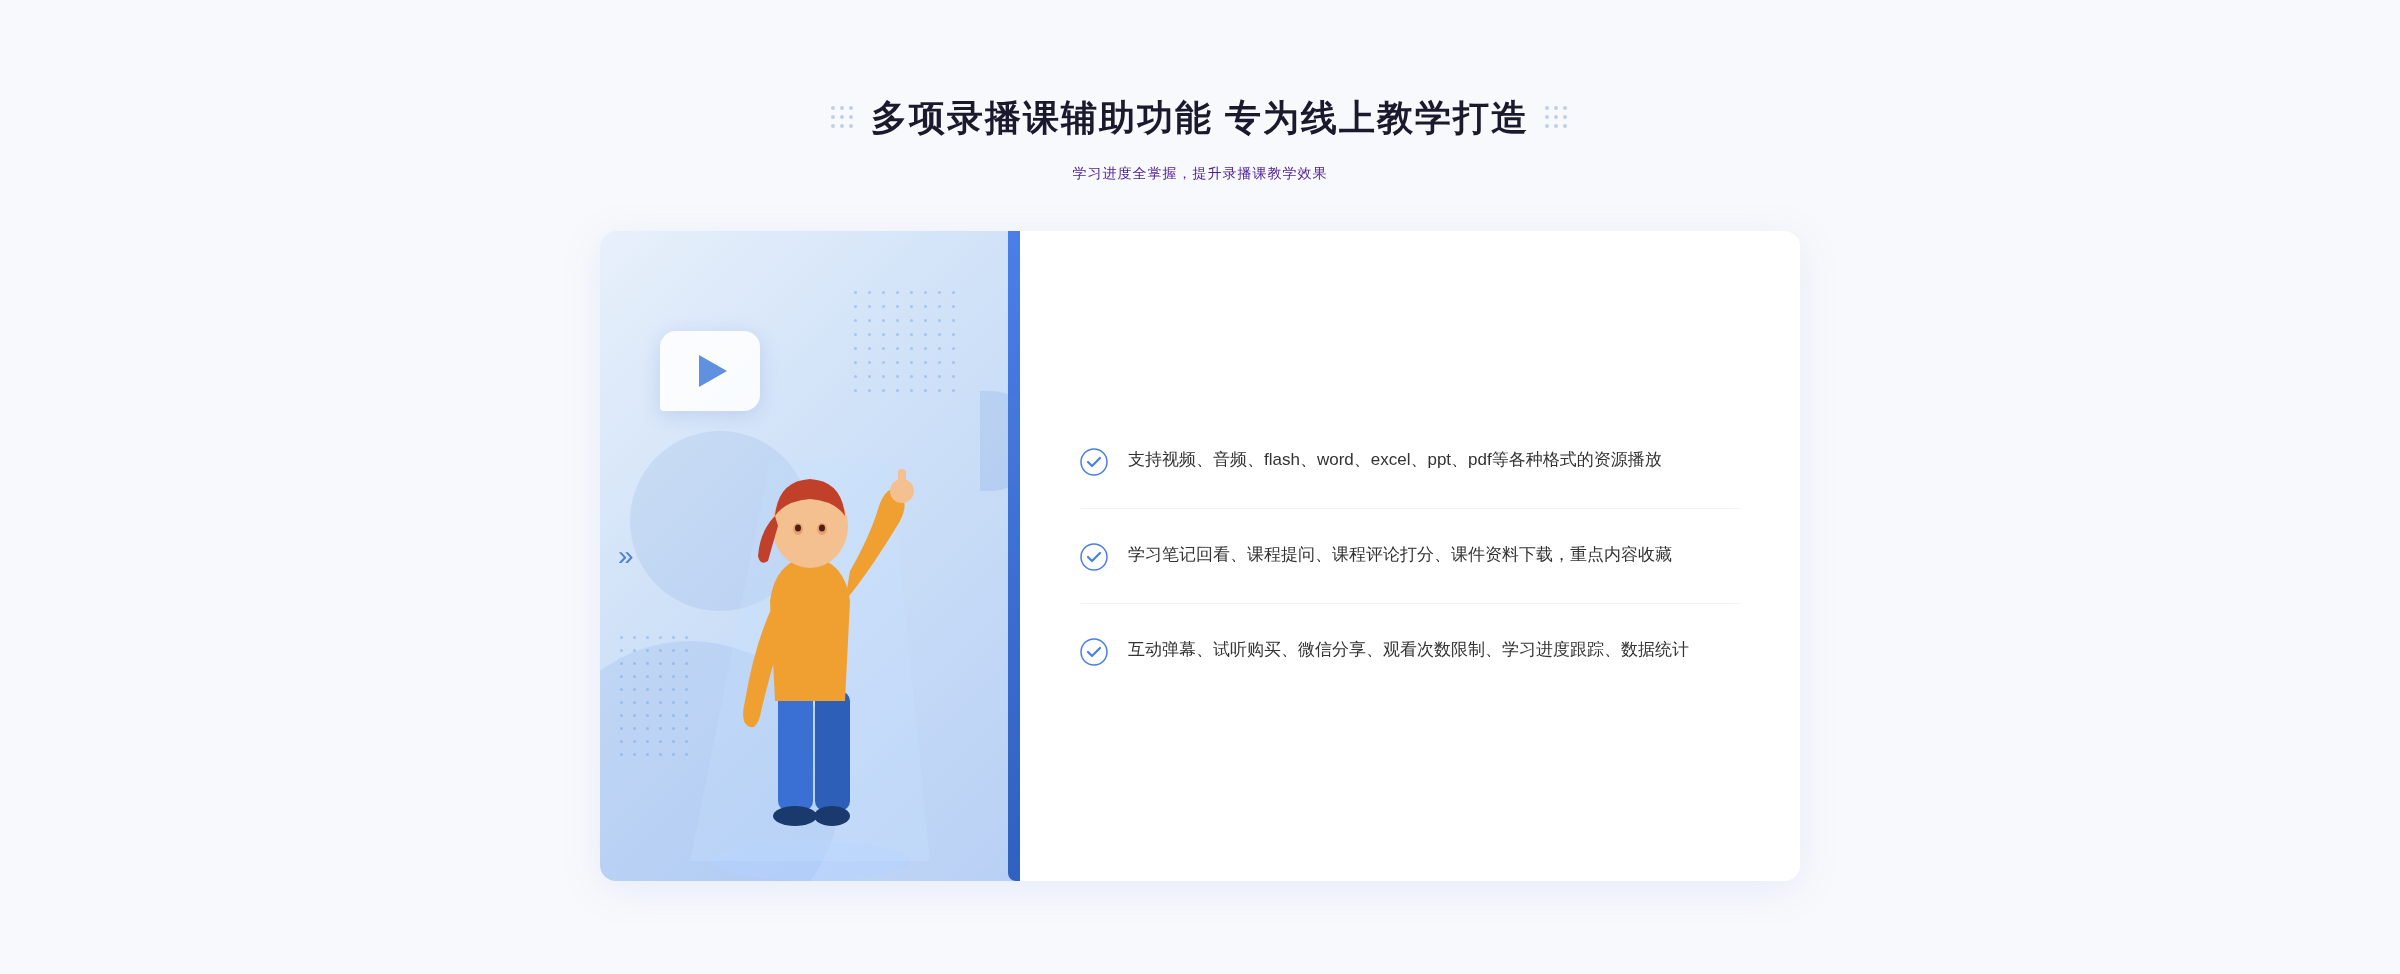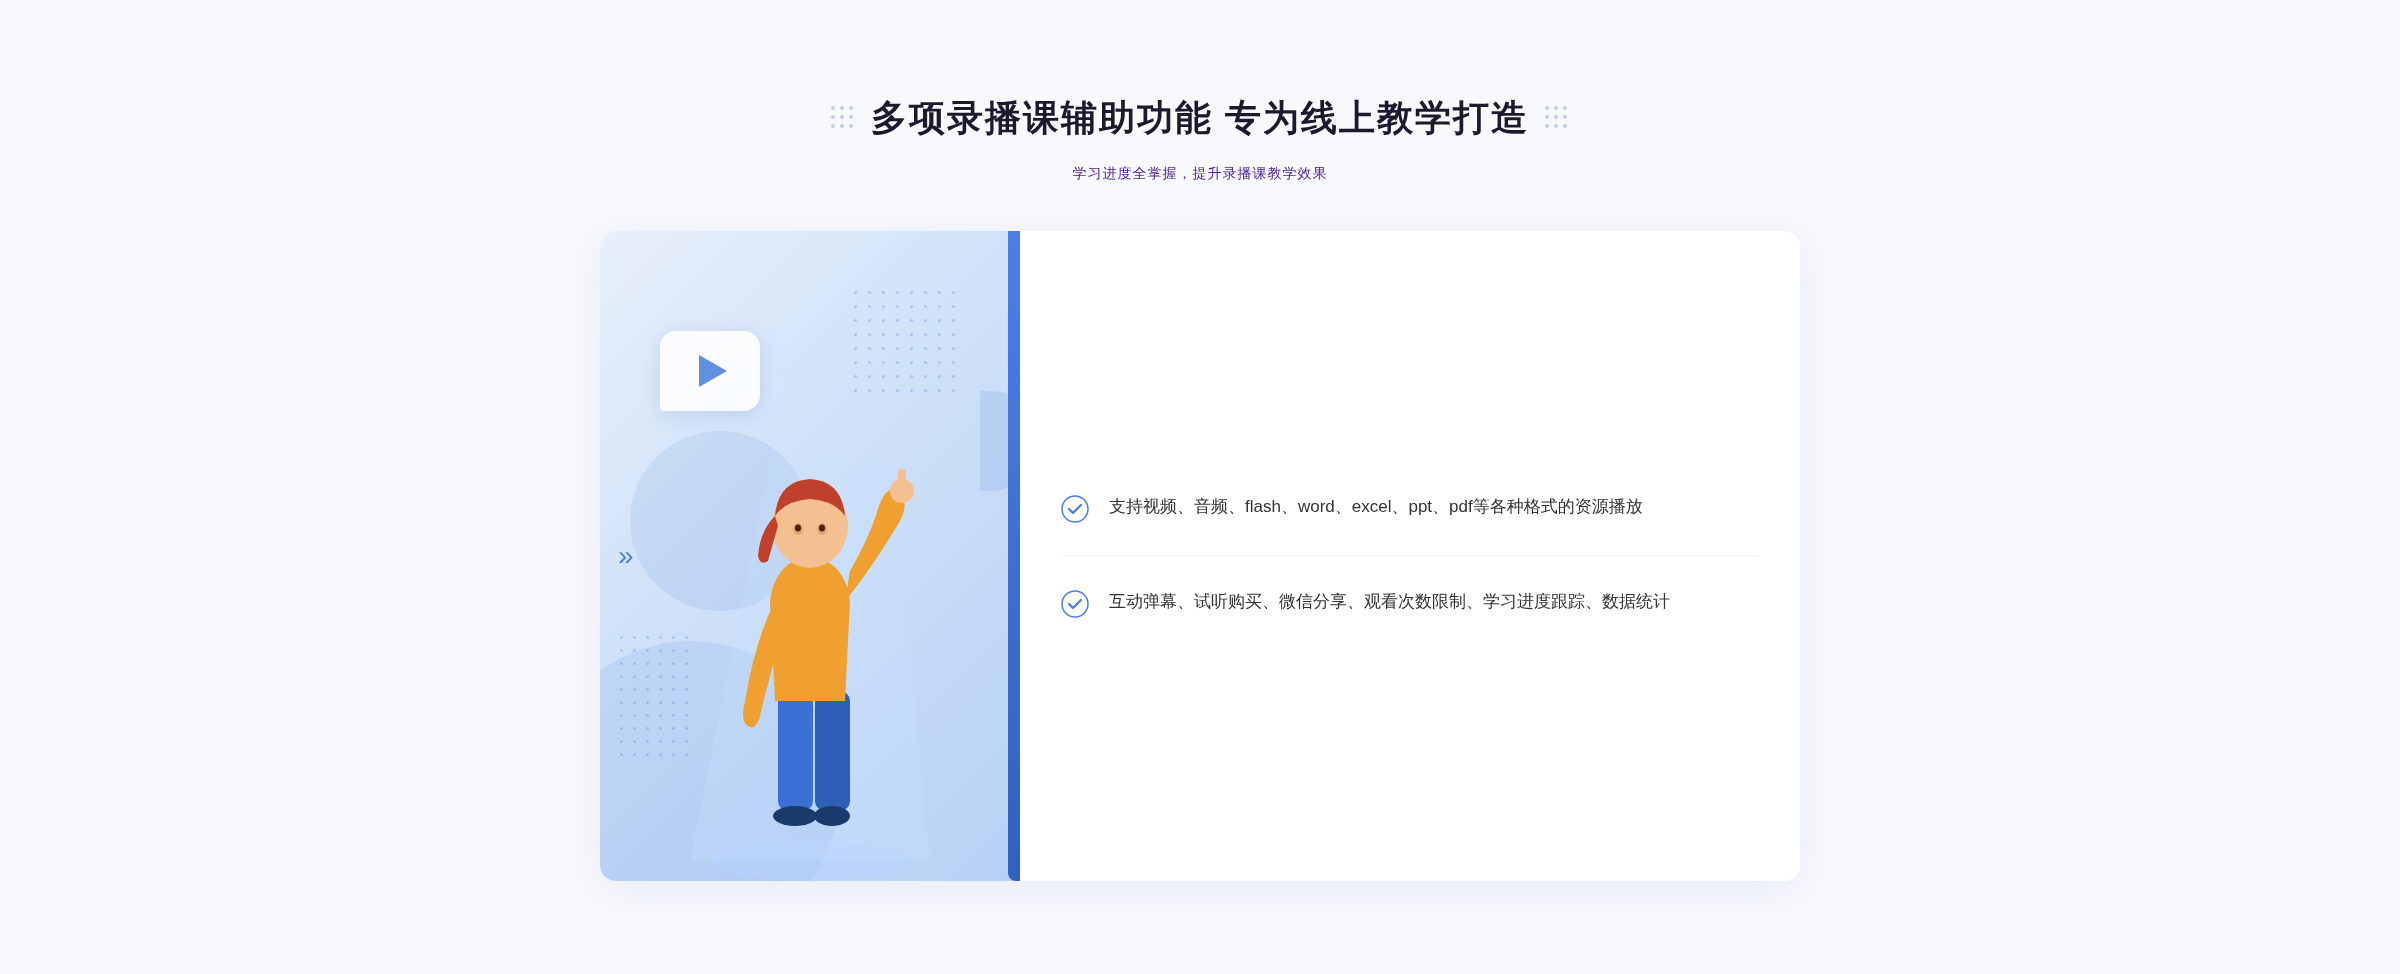--- a/index.html
+++ b/index.html
@@ -193,21 +193,21 @@
       position: relative;
       z-index: 10;
       width: 280px;
       height: 520px;
     }
 
     
     .features-area {
       flex: 1;
       background: white;
-      padding: 50px 41px;
+      padding: 50px 60px;
       display: flex;
       flex-direction: column;
       justify-content: center;
       gap: 0;
     }
 
     .feature-item {
       display: flex;
       align-items: flex-start;
       gap: 20px;
@@ -474,20 +474,29 @@
         <div class="check-icon">
           <svg viewBox="0 0 28 28" xmlns="http://www.w3.org/2000/svg">
             <circle cx="14" cy="14" r="13" fill="none" stroke="#4a7fe8" stroke-width="1.5"></circle>
             <polyline points="8,14 12,18 20,10" fill="none" stroke="#4a7fe8" stroke-width="2.2" stroke-linecap="round" stroke-linejoin="round"></polyline>
           </svg>
         </div>
         <span class="feature-text">支持视频、音频、flash、word、excel、ppt、pdf等各种格式的资源播放</span>
       </div>
 
 
+      <div class="feature-item">
+        <div class="check-icon">
+          <svg viewBox="0 0 28 28" xmlns="http://www.w3.org/2000/svg">
+            <circle cx="14" cy="14" r="13" fill="none" stroke="#4a7fe8" stroke-width="1.5"></circle>
+            <polyline points="8,14 12,18 20,10" fill="none" stroke="#4a7fe8" stroke-width="2.2" stroke-linecap="round" stroke-linejoin="round"></polyline>
+          </svg>
+        </div>
+        <span class="feature-text">学习笔记回看、课程提问、课程评论打分、课件资料下载，重点内容收藏</span>
+      </div>
 
       <div class="feature-item">
         <div class="check-icon">
           <svg viewBox="0 0 28 28" xmlns="http://www.w3.org/2000/svg">
             <circle cx="14" cy="14" r="13" fill="none" stroke="#4a7fe8" stroke-width="1.5"></circle>
             <polyline points="8,14 12,18 20,10" fill="none" stroke="#4a7fe8" stroke-width="2.2" stroke-linecap="round" stroke-linejoin="round"></polyline>
           </svg>
         </div>
         <span class="feature-text">互动弹幕、试听购买、微信分享、观看次数限制、学习进度跟踪、数据统计</span>
       </div>

